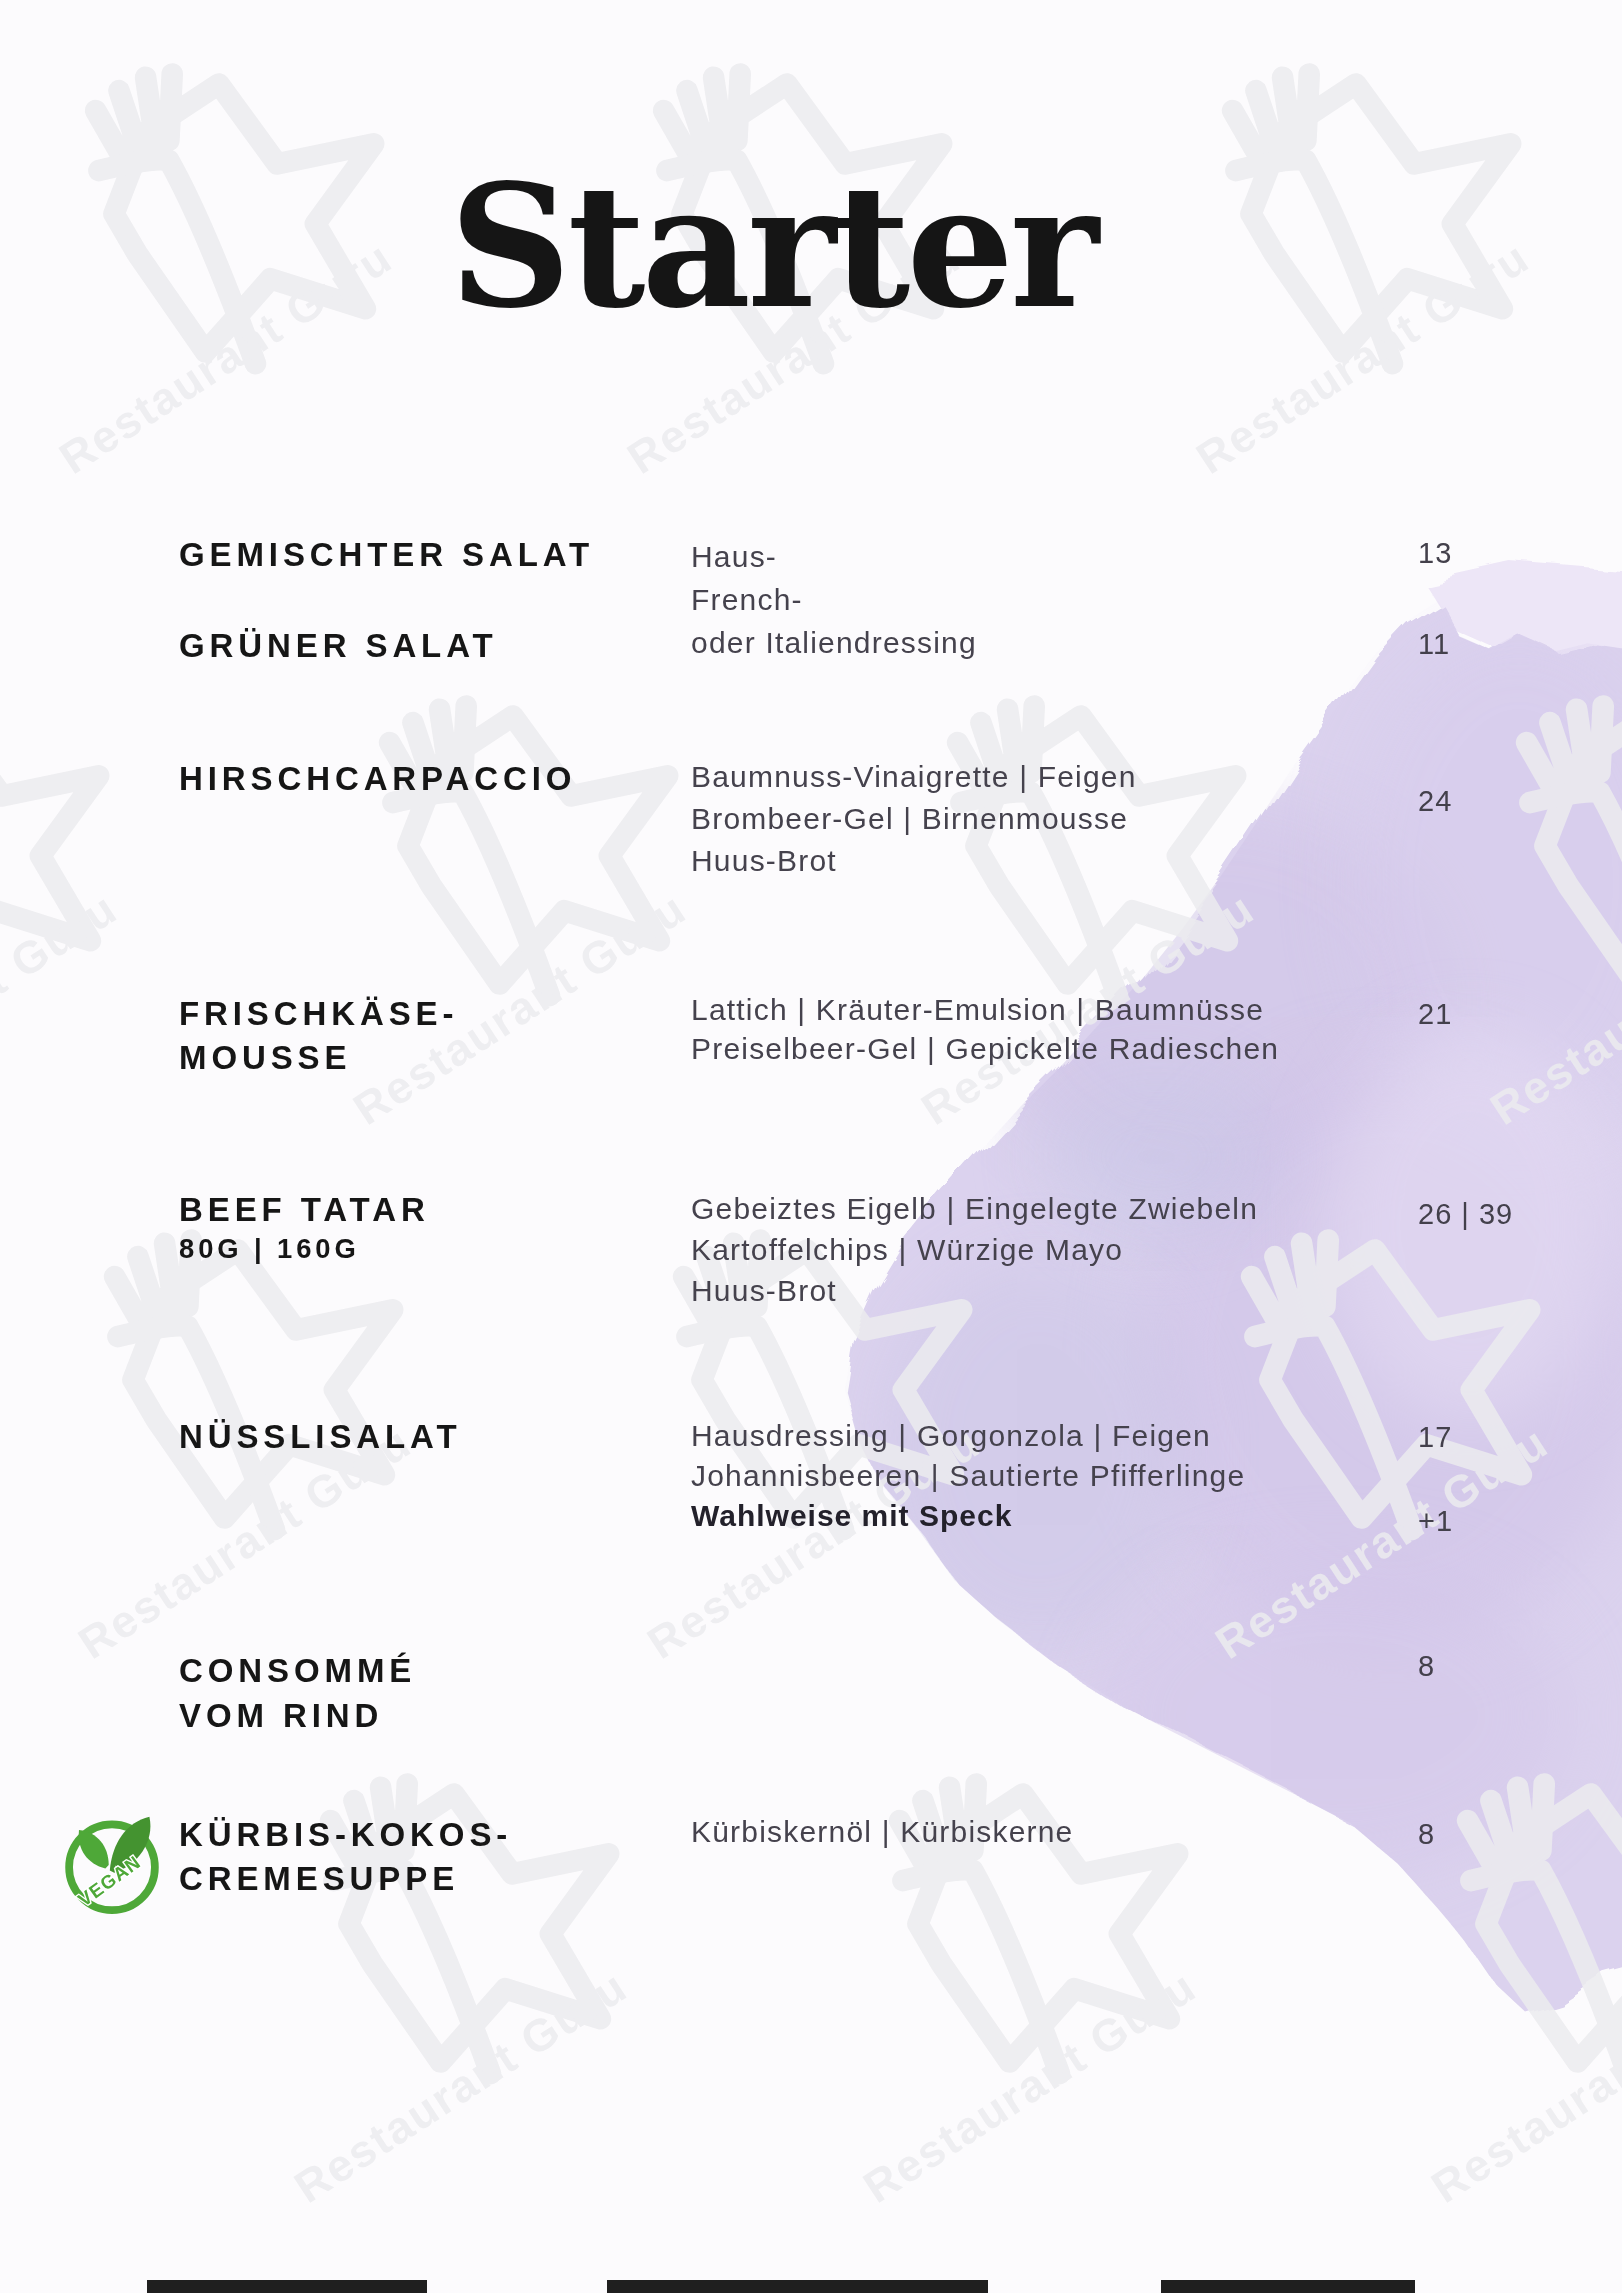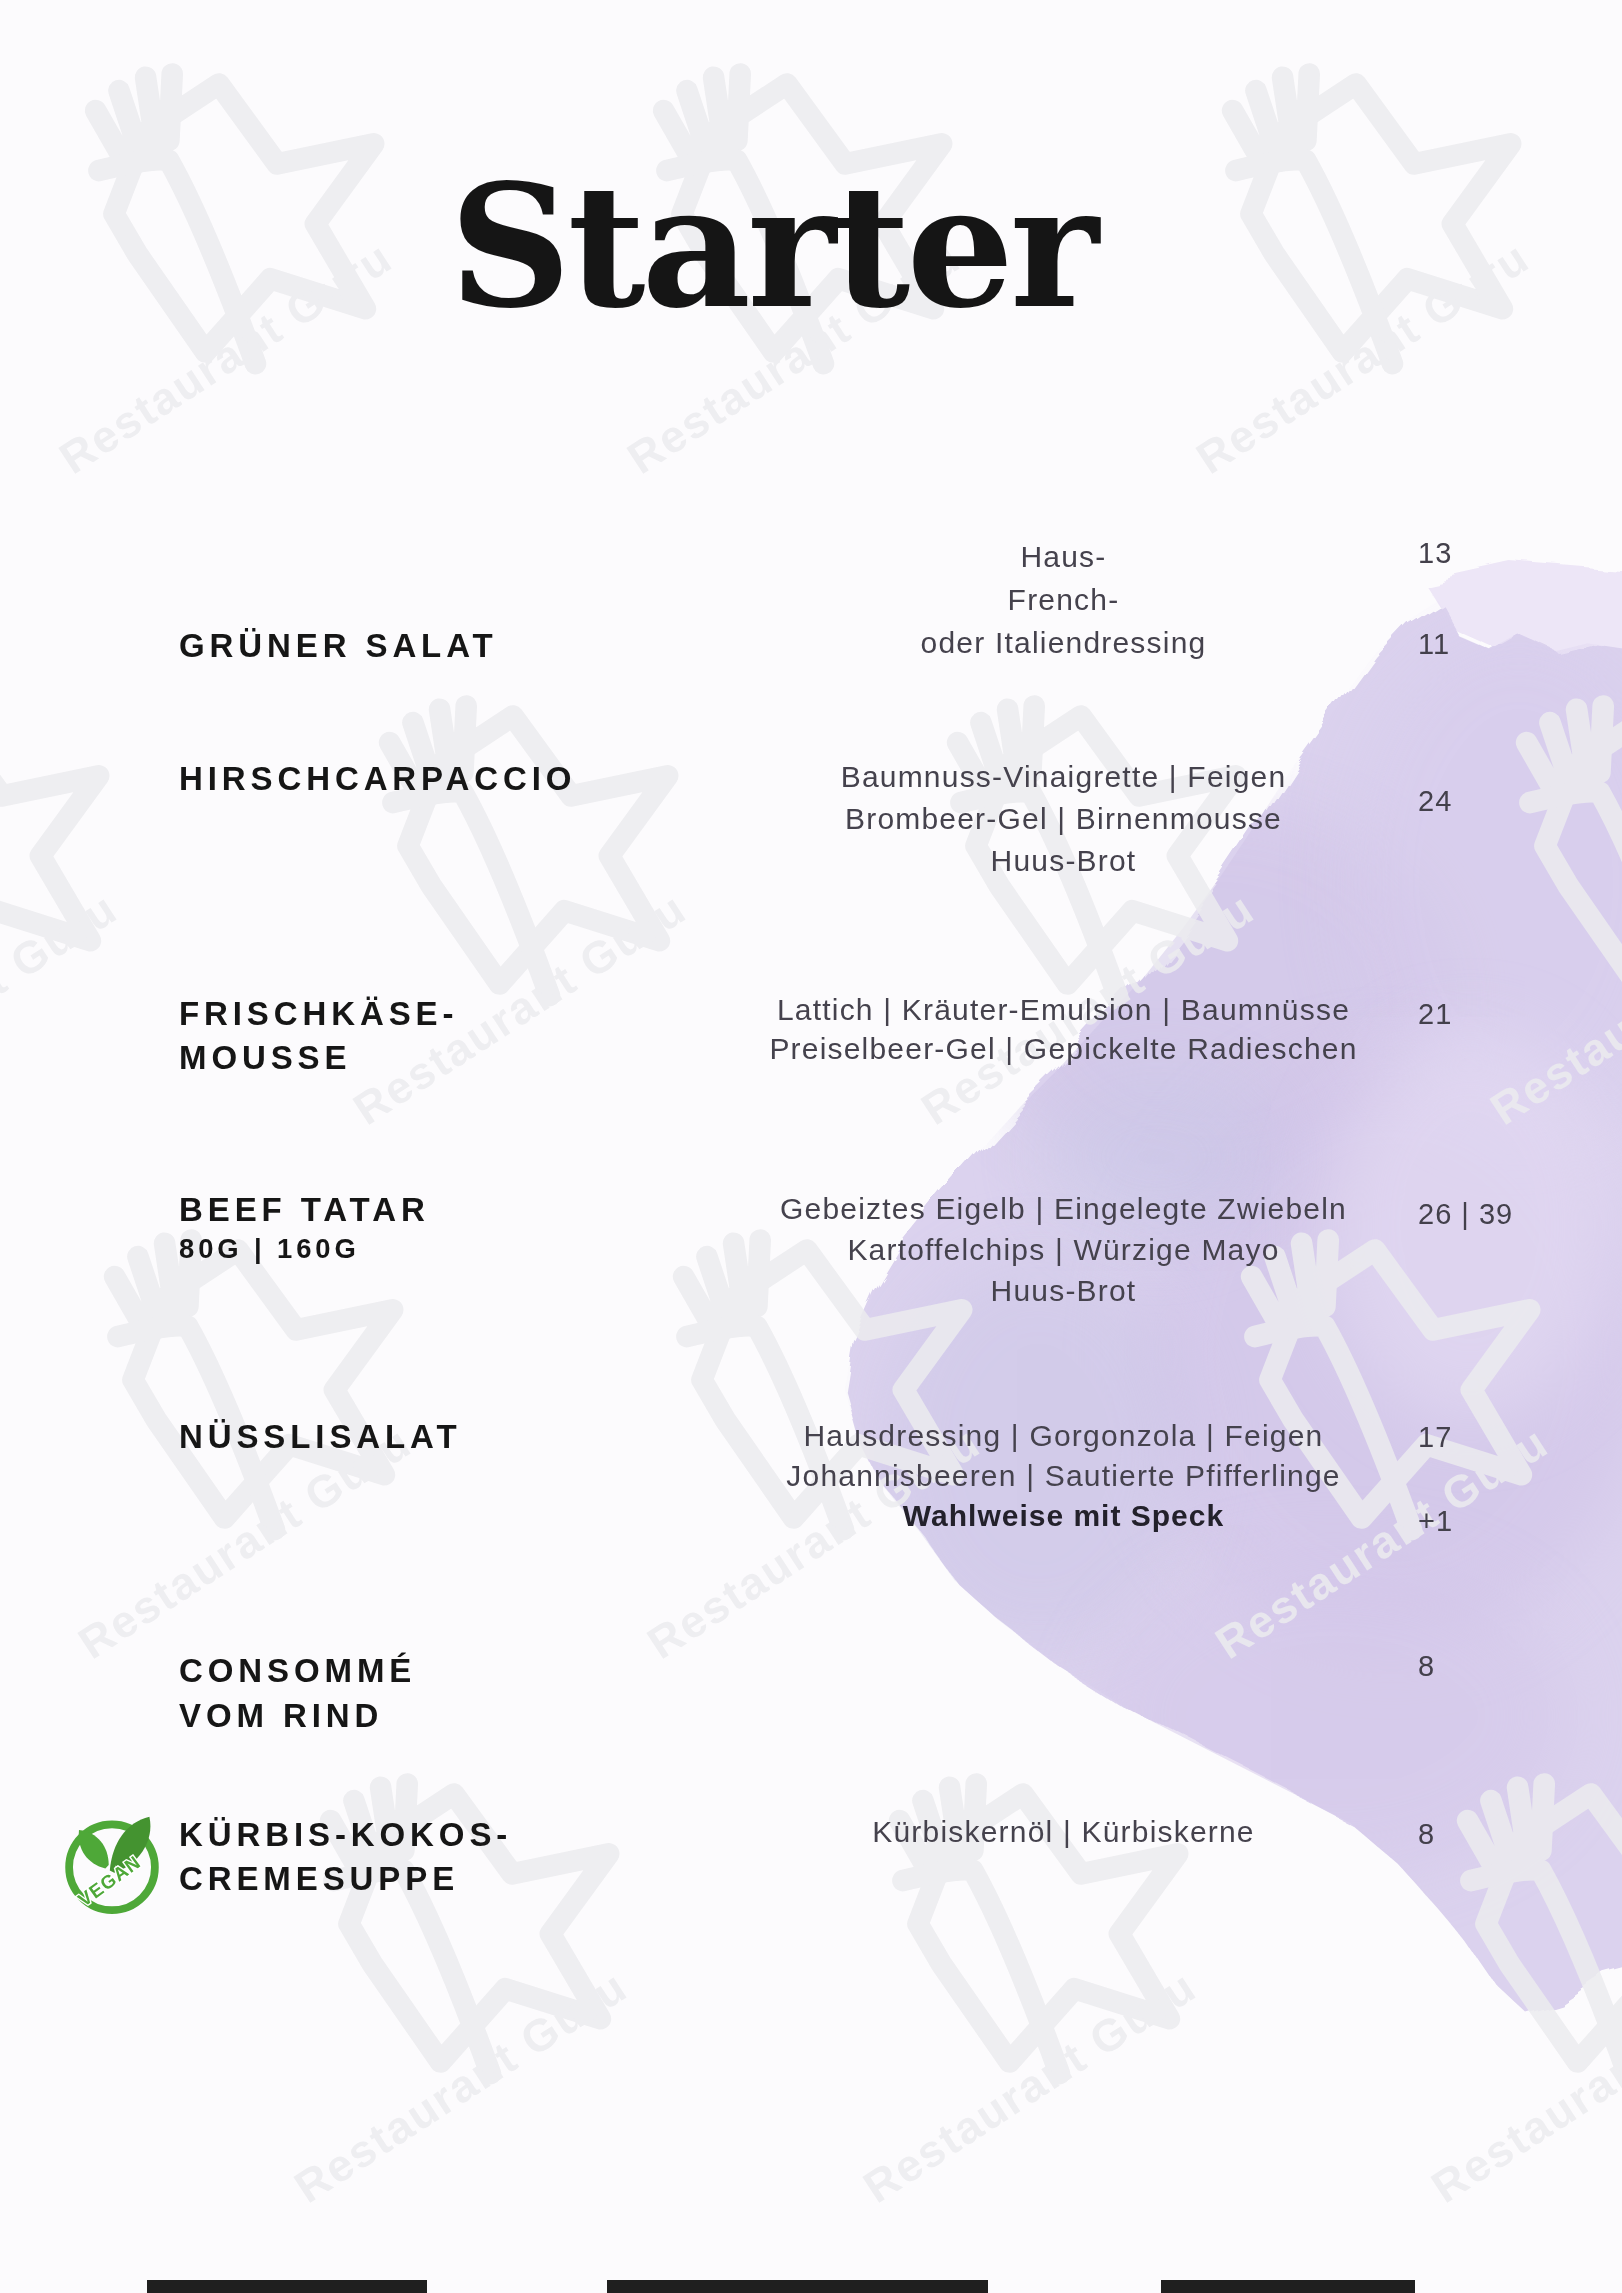--- a/index.html
+++ b/index.html
@@ -38,21 +38,21 @@
   }
   .item-subname{
     position:absolute;left:179px;
     font-size:27.4px;font-weight:700;letter-spacing:3.9px;color:#161616;
     white-space:nowrap;
   }
   .item-desc{
     position:absolute;left:691px;width:745px;
     font-size:30px;font-weight:400;letter-spacing:1.2px;color:#45424d;
   }
-  .item-desc .line{display:block;text-align:center;}
+  .item-desc .line{display:block;}
   .item-desc .line.bold{font-weight:700;letter-spacing:1px;color:#23212b;}
   .item-price{
     position:absolute;left:1418px;
     font-size:29px;letter-spacing:1px;color:#43404b;white-space:nowrap;
   }
   .vegan-badge{position:absolute;left:57px;top:1809px;width:110px;height:110px;}
 
   .edge-strip{position:absolute;height:13.7px;top:2280px;background:#1f1f1f;}
 </style>
 </head>
@@ -188,20 +188,21 @@
         <use href="#rg-logo"></use>
       </svg>
     <div class="wm-text" style="left:167px;top:323px">Restaurant Guru</div>
   </div>
 </div>
 
 <div class="layer" id="content-layer">
 
   <div class="page-title">Starter</div>
 
+  <div class="item-name" style="top:536px">GEMISCHTER SALAT</div>
   <div class="item-desc" style="top:535px;line-height:43px">
     <span class="line">Haus-</span>
     <span class="line">French-</span>
     <span class="line">oder Italiendressing</span>
   </div>
   <div class="item-price" style="top:537px">13</div>
 
   <div class="item-name" style="top:627px">GRÜNER SALAT</div>
   <div class="item-price" style="top:628px">11</div>
 

